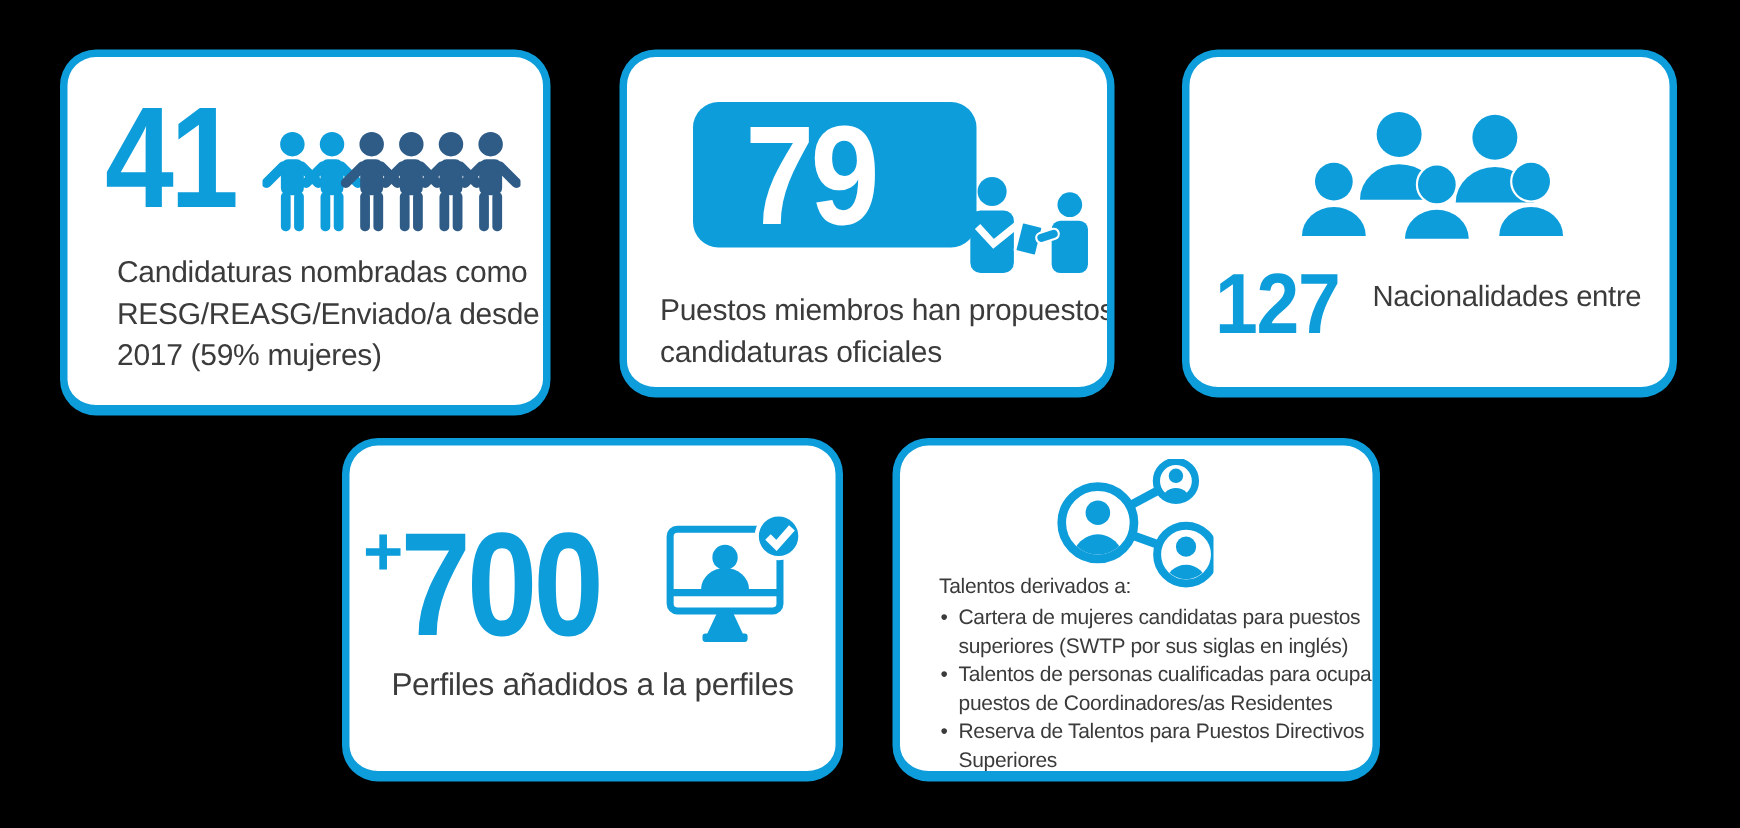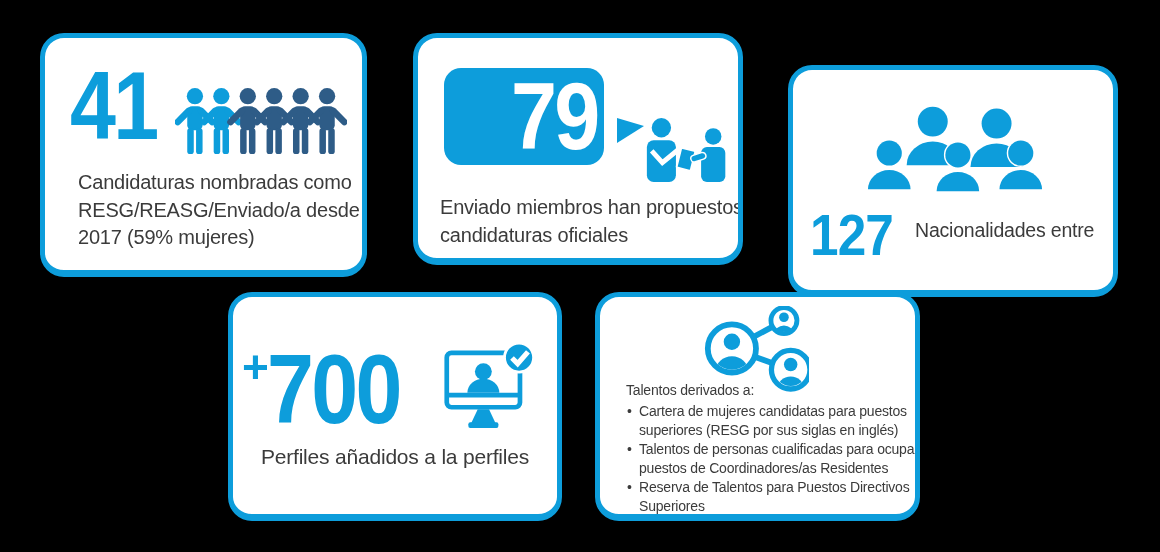--- a/index.html
+++ b/index.html
@@ -10,21 +10,21 @@
     width:1160px;height:552px;background:var(--page-bg);position:relative;overflow:hidden;
     font-family:"Liberation Sans",sans-serif;color:var(--text);
   }
   .card{
     position:absolute;background:var(--card-bg);
     border:5px solid var(--accent);border-bottom-width:7px;border-radius:24px;
     box-sizing:border-box;overflow:hidden;
   }
   #card-nominated{left:40px;top:33px;width:327px;height:244px;}
   #card-member-states{left:413px;top:33px;width:330px;height:232px;}
-  #card-nationalities{left:788px;top:33px;width:330px;height:232px;margin-top:32px;}
+  #card-nationalities{left:788px;top:33px;width:330px;height:232px;}
   #card-profiles{left:228px;top:292px;width:334px;height:229px;}
   #card-talents{left:595px;top:292px;width:325px;height:229px;}
 
   .big-num{
     position:absolute;font-weight:700;color:var(--accent);line-height:1;letter-spacing:-3px;
     transform:scaleX(.86);transform-origin:left top;white-space:nowrap;
   }
   #num-41{left:25px;top:20px;font-size:96px;}
   #num-127{left:17px;top:137px;font-size:57px;letter-spacing:-1px;transform:scaleX(.9);}
   #num-700{left:34px;top:43px;font-size:98px;}
@@ -38,22 +38,22 @@
 
   .icon-wrap{position:absolute;line-height:0;}
   #icon-people-chain{left:130px;top:50px;}
   #icon-handover{left:225px;top:80px;}
   #icon-group{left:74px;top:36px;}
   #icon-monitor{left:210px;top:43px;}
   #icon-network{left:103px;top:9px;}
 
   
   .bubble{
-    position:absolute;left:26px;top:30px;width:160px;height:97px;background:var(--accent);
-    border-radius:17px;display:flex;align-items:center;justify-content:flex-end;
+    position:absolute;left:44px;top:30px;width:160px;height:97px;background:var(--accent);
+    border-radius:17px;display:flex;align-items:center;justify-content:flex-start;padding-left:29px;
   }
   .bubble-num{
     font-weight:700;color:#fff;font-size:94px;line-height:1;letter-spacing:-3px;
     transform:scaleX(.88);transform-origin:center;
   }
   .bubble-tail{
     position:absolute;left:199px;top:80px;width:0;height:0;
     border-left:27px solid var(--accent);border-top:8px solid transparent;border-bottom:17px solid transparent;
   }
 
@@ -120,21 +120,21 @@
         <path d="M9 34 l11 12 16 -13" class="sw" stroke-width="5"></path>
         <rect x="37" y="32" width="15" height="21" rx="1.5" transform="rotate(14 44 42)" class="fa" stroke="#fff" stroke-width="2"></rect>
         <g class="fa">
           <circle cx="72.5" cy="19" r="8.5"></circle>
           <rect x="60" y="30" width="25" height="36" rx="6"></rect>
         </g>
         <rect x="49" y="37" width="16" height="7" rx="3.5" transform="rotate(-18 57 40)" class="fa" stroke="#fff" stroke-width="1.5"></rect>
       </svg>
     </span>
     <div class="desc" id="desc-member-states">
-      <div>Enviado miembros han propuestos</div>
+      <div>Puestos miembros han propuestos</div>
       <div>candidaturas oficiales</div>
     </div>
   </section>
 
   <section class="card" id="card-nationalities">
     <span class="icon-wrap" id="icon-group">
       <svg width="176" height="97" viewBox="0 0 182 100" xmlns="http://www.w3.org/2000/svg">
         <defs>
           <g id="bustB">
               <circle cx="28" cy="16" r="15.5"></circle>
@@ -212,21 +212,21 @@
           <path d="M77 86 a14 13 0 0 1 28 0 z"></path>
         </g>
         <circle cx="91" cy="66" r="20" class="sa" stroke-width="5.5"></circle>
       </svg>
     </span>
     <div id="talents-text">
       <p id="talents-heading">Talentos derivados a:</p>
       <ul id="talents-list">
         <li>
           <span class="dot">•</span>
-          <span>Cartera de mujeres candidatas para puestos superiores (RESG por sus siglas en inglés)</span>
+          <span>Cartera de mujeres candidatas para puestos superiores (SWTP por sus siglas en inglés)</span>
         </li>
         <li>
           <span class="dot">•</span>
           <span>Talentos de personas cualificadas para ocupar puestos de Coordinadores/as Residentes</span>
         </li>
         <li>
           <span class="dot">•</span>
           <span>Reserva de Talentos para Puestos Directivos Superiores</span>
         </li>
       </ul>

